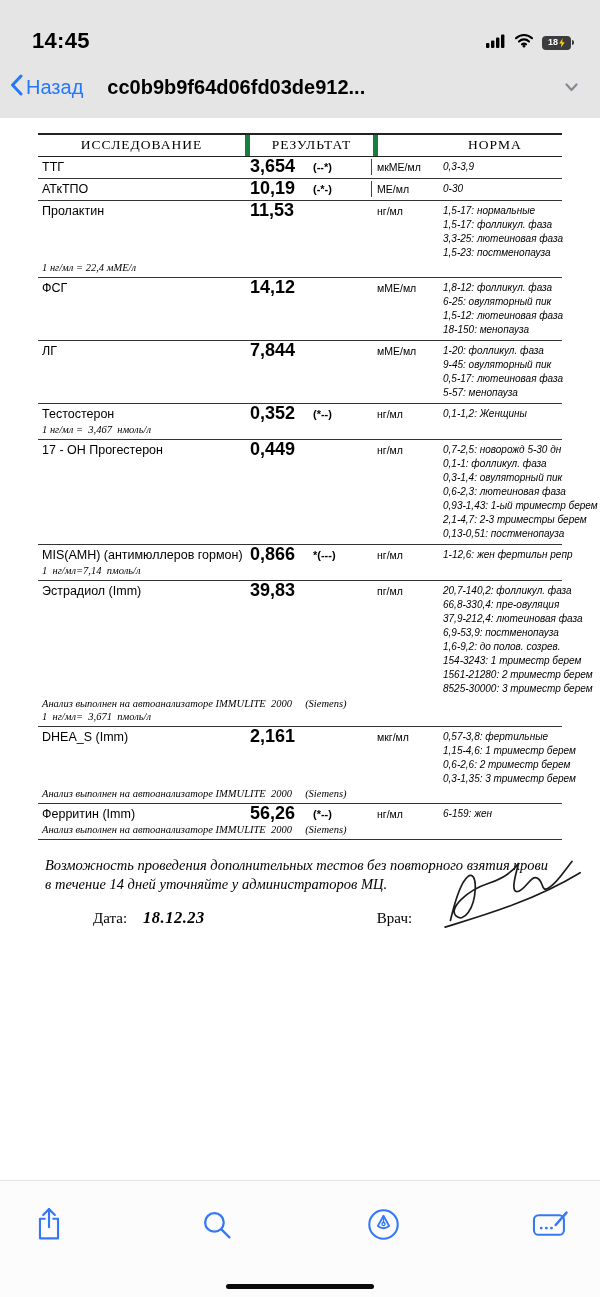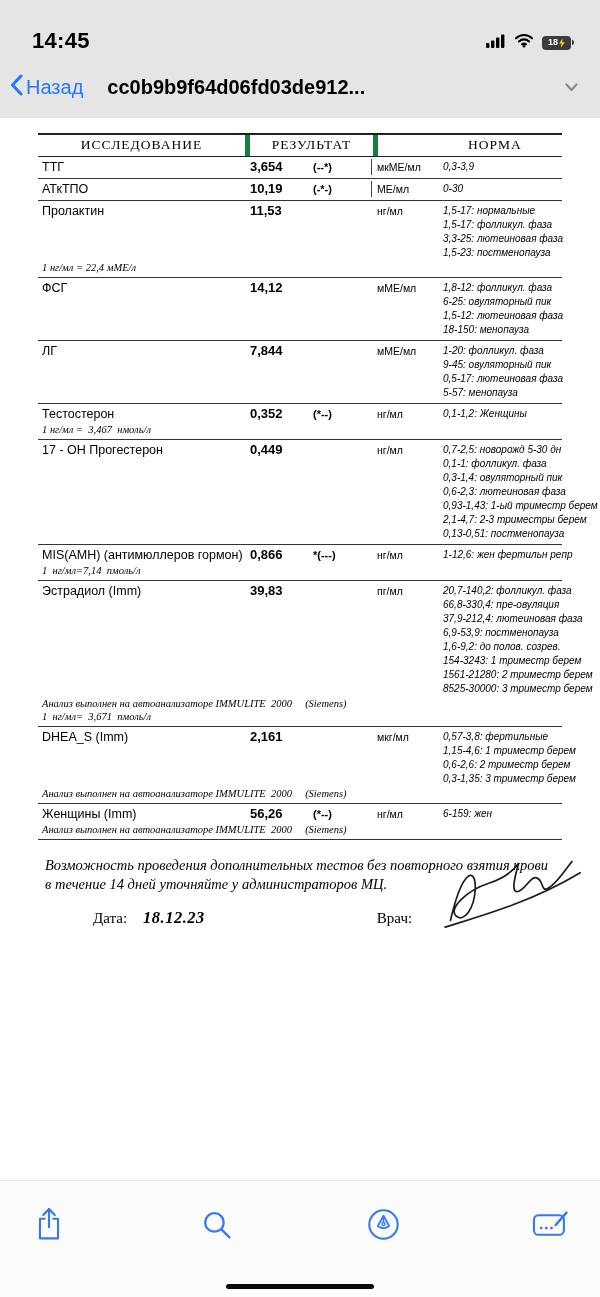--- a/index.html
+++ b/index.html
@@ -28,21 +28,21 @@
 
   .lab-table { border-top:2px solid #222; }
   .thead { display:grid; grid-template-columns:207px 128px 1fr; border-bottom:1px solid #222; font-family:"Liberation Serif", serif; }
   .hcell { font-size:13.5px; letter-spacing:1px; text-align:center; padding:2px 0 3px; }
   .hcell + .hcell { border-left:5px solid #15803d; }
   .hcell-norm { padding-left:50px; }
 
   .trow { border-bottom:1px solid #333; padding:2px 0 3px; }
   .trow-grid { display:grid; grid-template-columns:207px 68px 58px 72px 1fr; align-items:start; }
   .cell-name  { font-size:12.5px; line-height:15px; padding-left:4px; padding-top:1px; }
-  .cell-value { font-size:13px; line-height:15px; font-weight:700; padding-left:5px; }
+  .cell-value { font-size:18px; line-height:15px; font-weight:700; padding-left:5px; }
   .cell-flag  { font-size:11px; line-height:15px; font-weight:700; padding-top:1px; }
   .cell-unit  { font-size:10.5px; line-height:15px; padding-left:5px; padding-top:1px; border-left:1px solid transparent; }
   #table-rows .trow:nth-child(-n+2) .cell-unit { border-left:1px solid #444; }
   .cell-norm  { font-size:10px; font-style:italic; line-height:14px; padding-top:1px; white-space:nowrap; }
   .row-notes  { font-family:"Liberation Serif", serif; font-style:italic; font-size:10.5px; line-height:13px; padding:1px 0 0 4px; }
   .row-notes div { white-space:pre; }
 
   
   .doc-footer { margin-top:16px; position:relative; }
   .disclaimer { font-family:"Liberation Serif", serif; font-style:italic; font-size:14.5px; line-height:19px; width:505px; margin-left:7px; }
@@ -265,21 +265,21 @@
                 <div class="norm-line">0,6-2,6: 2 триместр берем</div>
                 <div class="norm-line">0,3-1,35: 3 триместр берем</div>
               </div>
             </div>
             <div class="row-notes">
               <div>Анализ выполнен на автоанализаторе IMMULITE  2000     (Siemens)</div>
             </div>
           </div>
           <div class="trow">
             <div class="trow-grid">
-              <div class="cell-name">Женщины (Imm)</div>
+              <div class="cell-name">Ферритин (Imm)</div>
               <div class="cell-value">56,26</div>
               <div class="cell-flag">(*--)</div>
               <div class="cell-unit">нг/мл</div>
               <div class="cell-norm">
                 <div class="norm-line">6-159: жен</div>
               </div>
             </div>
             <div class="row-notes">
               <div>Анализ выполнен на автоанализаторе IMMULITE  2000     (Siemens)</div>
             </div>

